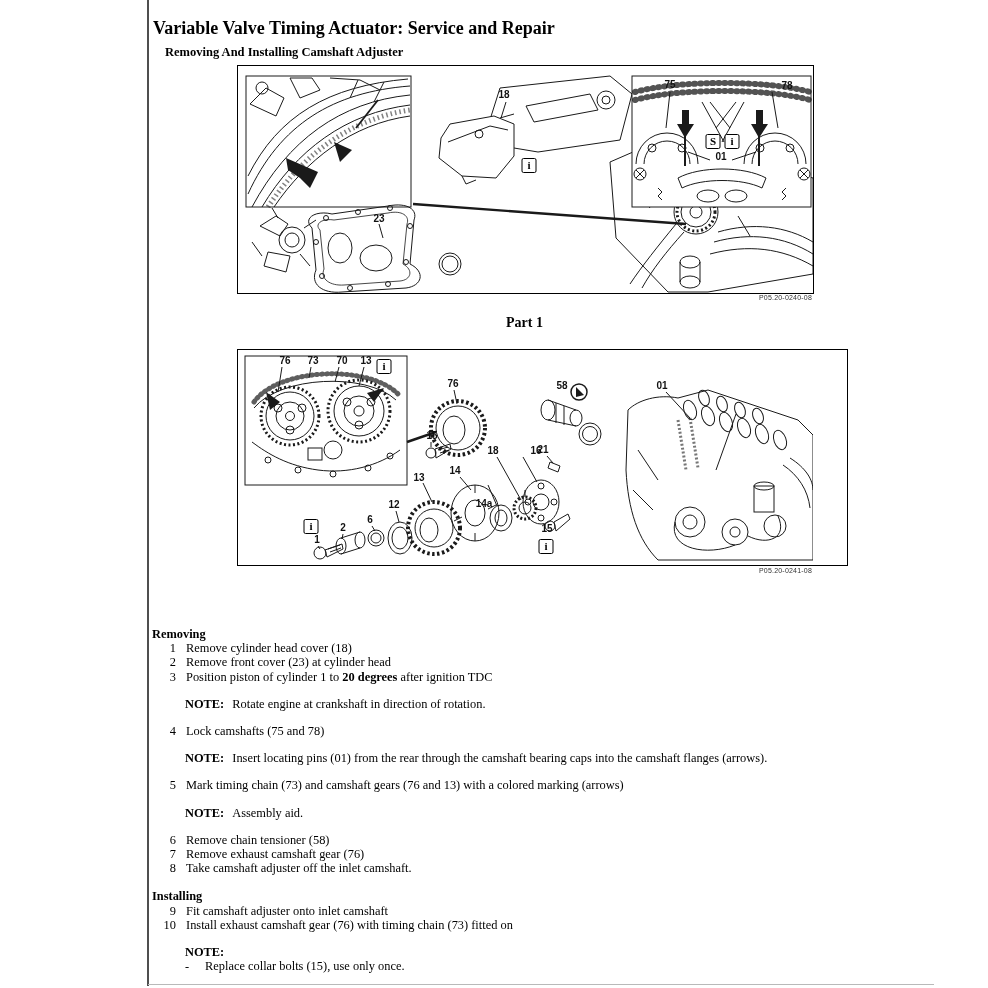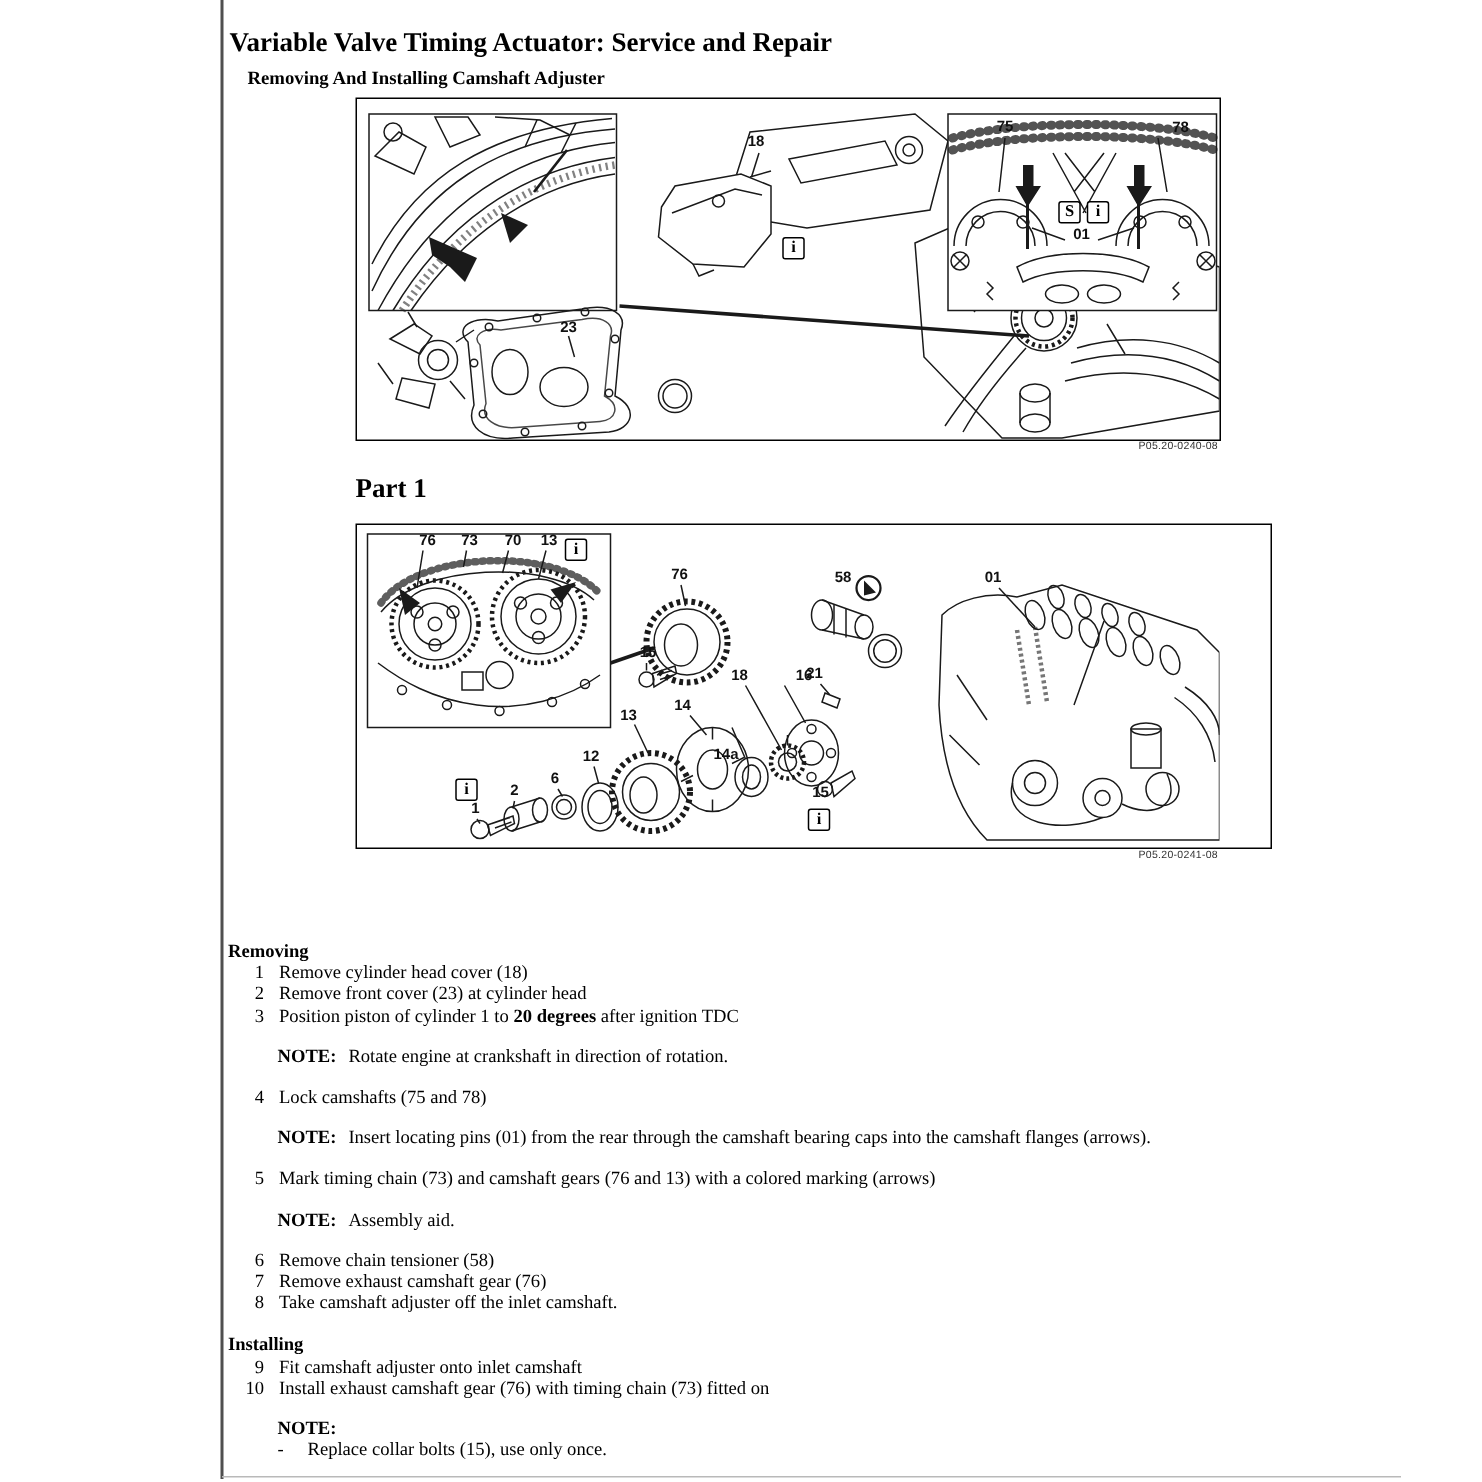--- a/index.html
+++ b/index.html
@@ -16,21 +16,21 @@
   .labels{position:absolute;left:0;top:0;right:0;bottom:0;}
   .fig-label{position:absolute;transform:translateX(-50%);font-family:"Liberation Sans",sans-serif;
              font-size:10px;font-weight:bold;line-height:10px;white-space:nowrap;color:#111;}
   .fig-marker{position:absolute;transform:translateX(-50%);width:13px;height:13px;border:1.7px solid #000;
               border-radius:2px;display:flex;align-items:center;justify-content:center;background:#fff;
               font-family:"Liberation Serif",serif;font-size:11px;font-weight:bold;line-height:11px;}
   .fig-code{position:absolute;width:212px;text-align:right;font-family:"Liberation Sans",sans-serif;
             font-size:7px;color:#333;letter-spacing:0.2px;}
   #fig1-code{left:600px;top:294px;}
   #fig2-code{left:600px;top:567px;}
-  .fig-caption{position:absolute;left:237px;width:575px;font-weight:bold;font-size:18px;}
+  .fig-caption{position:absolute;left:237px;width:575px;text-align:center;font-weight:bold;font-size:14px;}
   #fig1-caption{top:315px;}
   #fig2-caption{top:597px;}
   #procedure{position:absolute;left:152px;top:627px;width:832px;font-size:12.4px;line-height:14.2px;}
   .sec-heading{font-weight:bold;}
   .sec-heading.gap{margin-top:14px;}
   .step{display:flex;}
   .step .num{flex:0 0 24px;text-align:right;padding-right:10px;}
   .note{margin:13px 0 13px 33px;}
   .nlabel{font-weight:bold;padding-right:8px;}
   .note-block{margin:13px 0 0 33px;}

